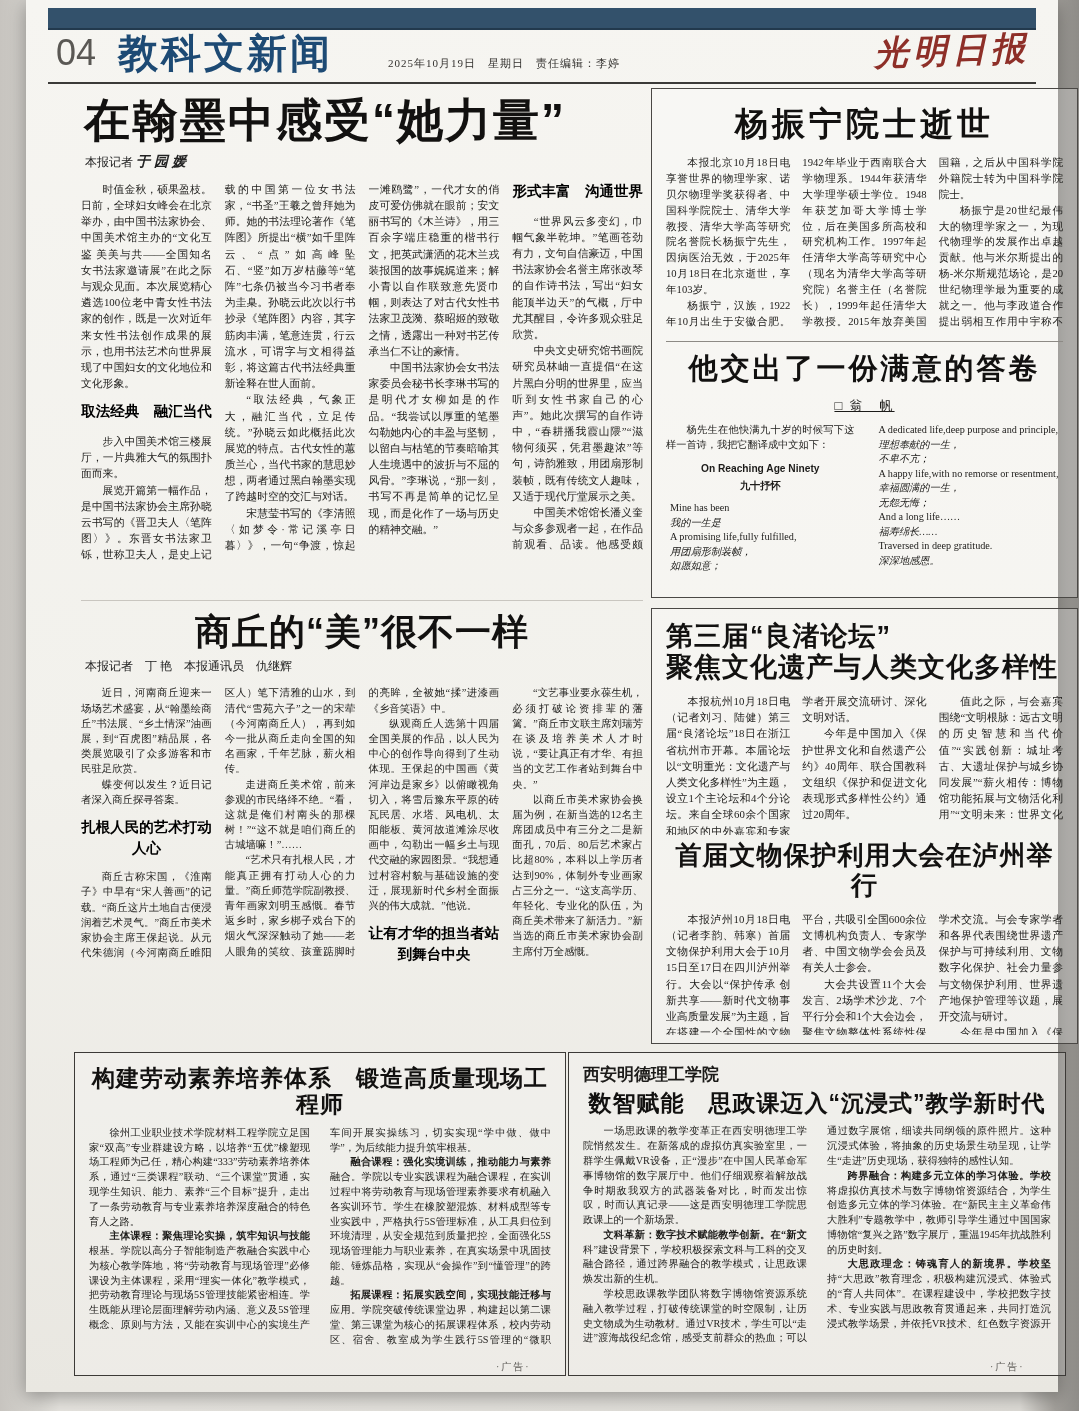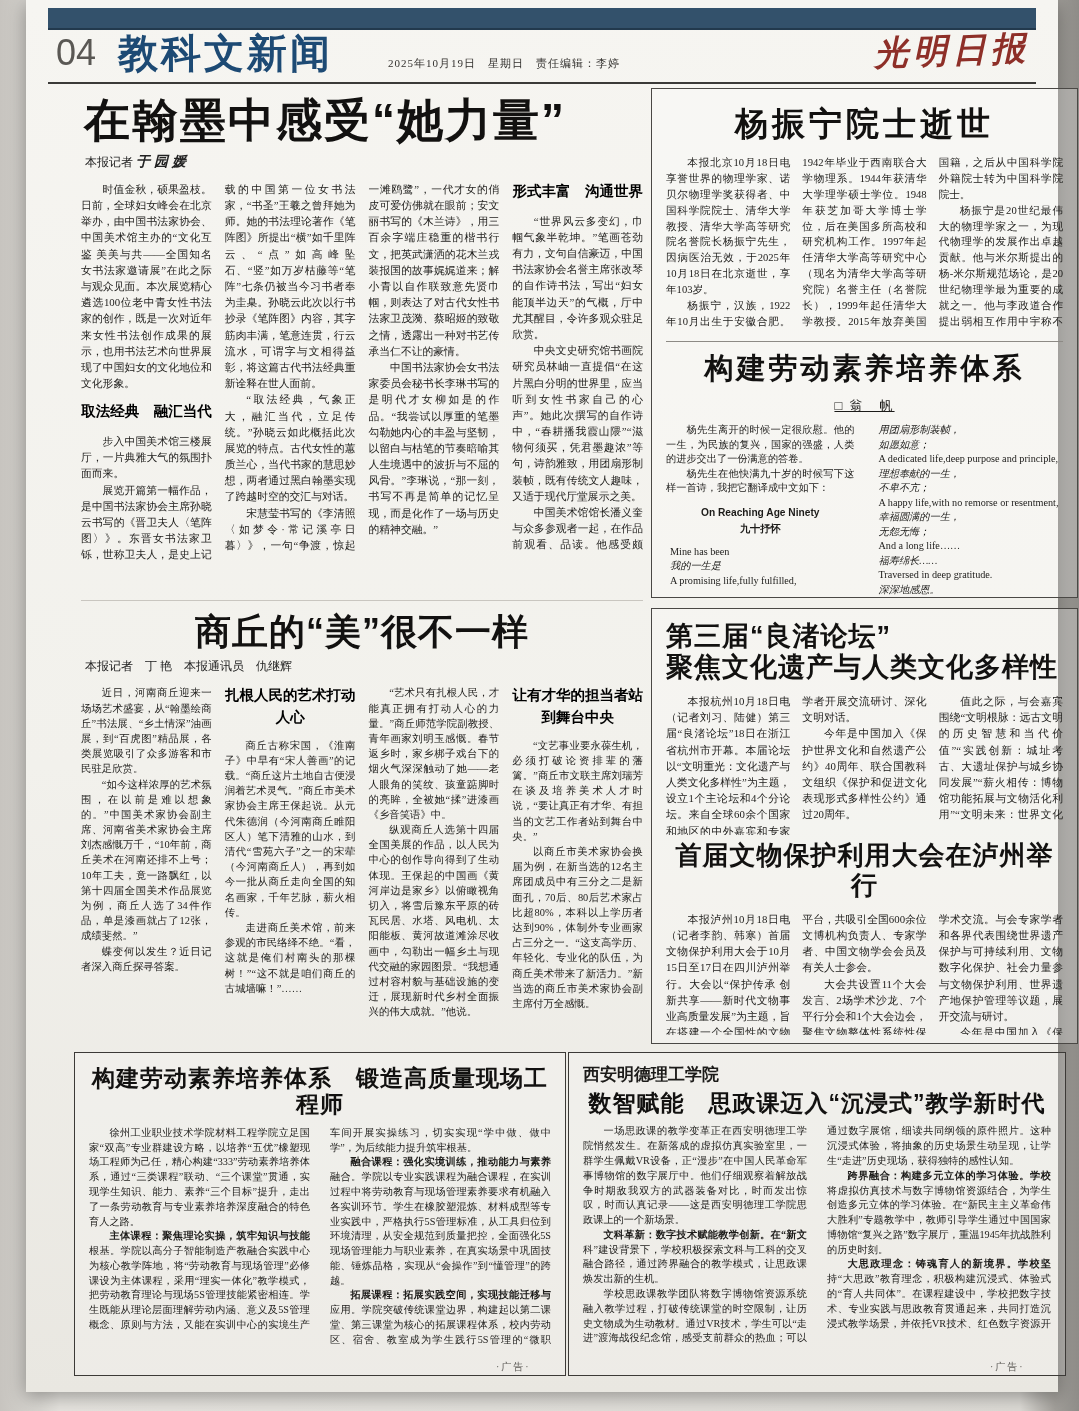--- a/index.html
+++ b/index.html
@@ -105,21 +105,20 @@
         <p class="p-body">中央文史研究馆书画院研究员林岫一直提倡“在这片黑白分明的世界里，应当听到女性书家自己的心声”。她此次撰写的自作诗中，“春耕播我霞山隈”“滋物何须买，凭君墨趣浓”等句，诗韵雅致，用团扇形制装帧，既有传统文人趣味，又适于现代厅堂展示之美。</p>
         <p class="p-body">中国美术馆馆长潘义奎与众多参观者一起，在作品前观看、品读。他感受颇深：“此次展览作品风格多样，既有殷商甲骨、周秦大篆、简牍帛书、碑刻墓志、法帖墨迹、金石篆刻，同时以时代精神为内核，融入女性的理解和表达，黑白墨色间流露着新时代女性书法家们心灵的艺术语言和体验感悟。”</p>
       </div>
   </article>
 
   <article class="art-shangqiu">
     <h2 class="a-title">商丘的“美”很不一样</h2>
     <p class="byline">本报记者　丁 艳　本报通讯员　仇继辉</p>
     <div class="body cols-4">
         <p class="p-body">近日，河南商丘迎来一场场艺术盛宴，从“翰墨绘商丘”书法展、“乡土情深”油画展，到“百虎图”精品展，各类展览吸引了众多游客和市民驻足欣赏。</p>
-        <p class="p-body">“如今这样浓厚的艺术氛围，在以前是难以想象的。”中国美术家协会副主席、河南省美术家协会主席刘杰感慨万千，“10年前，商丘美术在河南还排不上号；10年工夫，竟一路飘红，以第十四届全国美术作品展览为例，商丘人选了34件作品，单是漆画就占了12张，成绩斐然。”</p>
         <p class="p-body">蝶变何以发生？近日记者深入商丘探寻答案。</p>
         <p class="p-subhead">扎根人民的艺术打动人心</p>
         <p class="p-body">商丘古称宋国，《淮南子》中早有“宋人善画”的记载。“商丘这片土地自古便浸润着艺术灵气。”商丘市美术家协会主席王保起说。从元代朱德润（今河南商丘睢阳区人）笔下清雅的山水，到清代“雪苑六子”之一的宋荦（今河南商丘人），再到如今一批从商丘走向全国的知名画家，千年艺脉，薪火相传。</p>
         <p class="p-body">走进商丘美术馆，前来参观的市民络绎不绝。“看，这就是俺们村南头的那棵树！”“这不就是咱们商丘的古城墙嘛！”……</p>
         <p class="p-body">“艺术只有扎根人民，才能真正拥有打动人心的力量。”商丘师范学院副教授、青年画家刘明玉感慨。春节返乡时，家乡梆子戏台下的烟火气深深触动了她——老人眼角的笑纹、孩童踮脚时的亮眸，全被她“揉”进漆画《乡音笑语》中。</p>
         <p class="p-body">纵观商丘人选第十四届全国美展的作品，以人民为中心的创作导向得到了生动体现。王保起的中国画《黄河岸边是家乡》以俯瞰视角切入，将雪后豫东平原的砖瓦民居、水塔、风电机、太阳能板、黄河故道滩涂尽收画中，勾勒出一幅乡土与现代交融的家园图景。“我想通过村容村貌与基础设施的变迁，展现新时代乡村全面振兴的伟大成就。”他说。</p>
         <p class="p-subhead">让有才华的担当者站到舞台中央</p>
         <p class="p-body">“文艺事业要永葆生机，必须打破论资排辈的藩篱。”商丘市文联主席刘瑞芳在谈及培养美术人才时说，“要让真正有才华、有担当的文艺工作者站到舞台中央。”</p>
         <p class="p-body">以商丘市美术家协会换届为例，在新当选的12名主席团成员中有三分之二是新面孔，70后、80后艺术家占比超80%，本科以上学历者达到90%，体制外专业画家占三分之一。“这支高学历、年轻化、专业化的队伍，为商丘美术带来了新活力。”新当选的商丘市美术家协会副主席付万全感慨。</p>
       </div>
@@ -128,24 +127,23 @@
   <div class="box box1">
     <article class="art-yang">
       <h2 class="a-title">杨振宁院士逝世</h2>
       <div class="body cols-3">
           <p class="p-body">本报北京10月18日电　享誉世界的物理学家、诺贝尔物理学奖获得者、中国科学院院士、清华大学教授、清华大学高等研究院名誉院长杨振宁先生，因病医治无效，于2025年10月18日在北京逝世，享年103岁。</p>
           <p class="p-body">杨振宁，汉族，1922年10月出生于安徽合肥。1942年毕业于西南联合大学物理系。1944年获清华大学理学硕士学位。1948年获芝加哥大学博士学位，后在美国多所高校和研究机构工作。1997年起任清华大学高等研究中心（现名为清华大学高等研究院）名誉主任（名誉院长），1999年起任清华大学教授。2015年放弃美国国籍，之后从中国科学院外籍院士转为中国科学院院士。</p>
           <p class="p-body">杨振宁是20世纪最伟大的物理学家之一，为现代物理学的发展作出卓越贡献。他与米尔斯提出的杨-米尔斯规范场论，是20世纪物理学最为重要的成就之一。他与李政道合作提出弱相互作用中宇称不守恒的革命性思想，并于1957年获诺贝尔物理学奖。他提出了一维量子多体问题的关键方程式“杨-巴克斯特方程”，开辟了统计物理和量子群等物理和数学研究的新方向。他在粒子物理、场论、统计物理和凝聚态物理等物理学多个领域取得诸多成就，产生了深远影响。回国20多年来，杨振宁在清华大学任教，在培养和延揽人才、促进中外学术交流等方面作出重要贡献。</p>
         </div>
     </article>
     <article class="art-answer">
-      <h2 class="a-title">构建劳动素养培养体系</h2>
+      <h2 class="a-title">他交出了一份满意的答卷</h2>
       <p class="author">□ 翁　帆</p>
       <div class="body cols-2">
-          <p class="p-body">杨先生离开的时候一定很欣慰。他的一生，为民族的复兴，国家的强盛，人类的进步交出了一份满意的答卷。</p>
           <p class="p-body">杨先生在他快满九十岁的时候写下这样一首诗，我把它翻译成中文如下：</p>
           <p class="p-poem-title">On Reaching Age Ninety</p>
           <p class="p-poem-title-zh">九十抒怀</p>
           <p class="p-poem-en">Mine has been</p>
           <p class="p-poem-zh">我的一生是</p>
           <p class="p-poem-en">A promising life,fully fulfilled,</p>
           <p class="p-poem-zh">用团扇形制装帧，</p>
           <p class="p-poem-zh">如愿如意；</p>
           <p class="p-poem-en">A dedicated life,deep purpose and principle,</p>
           <p class="p-poem-zh">理想奉献的一生，</p>

